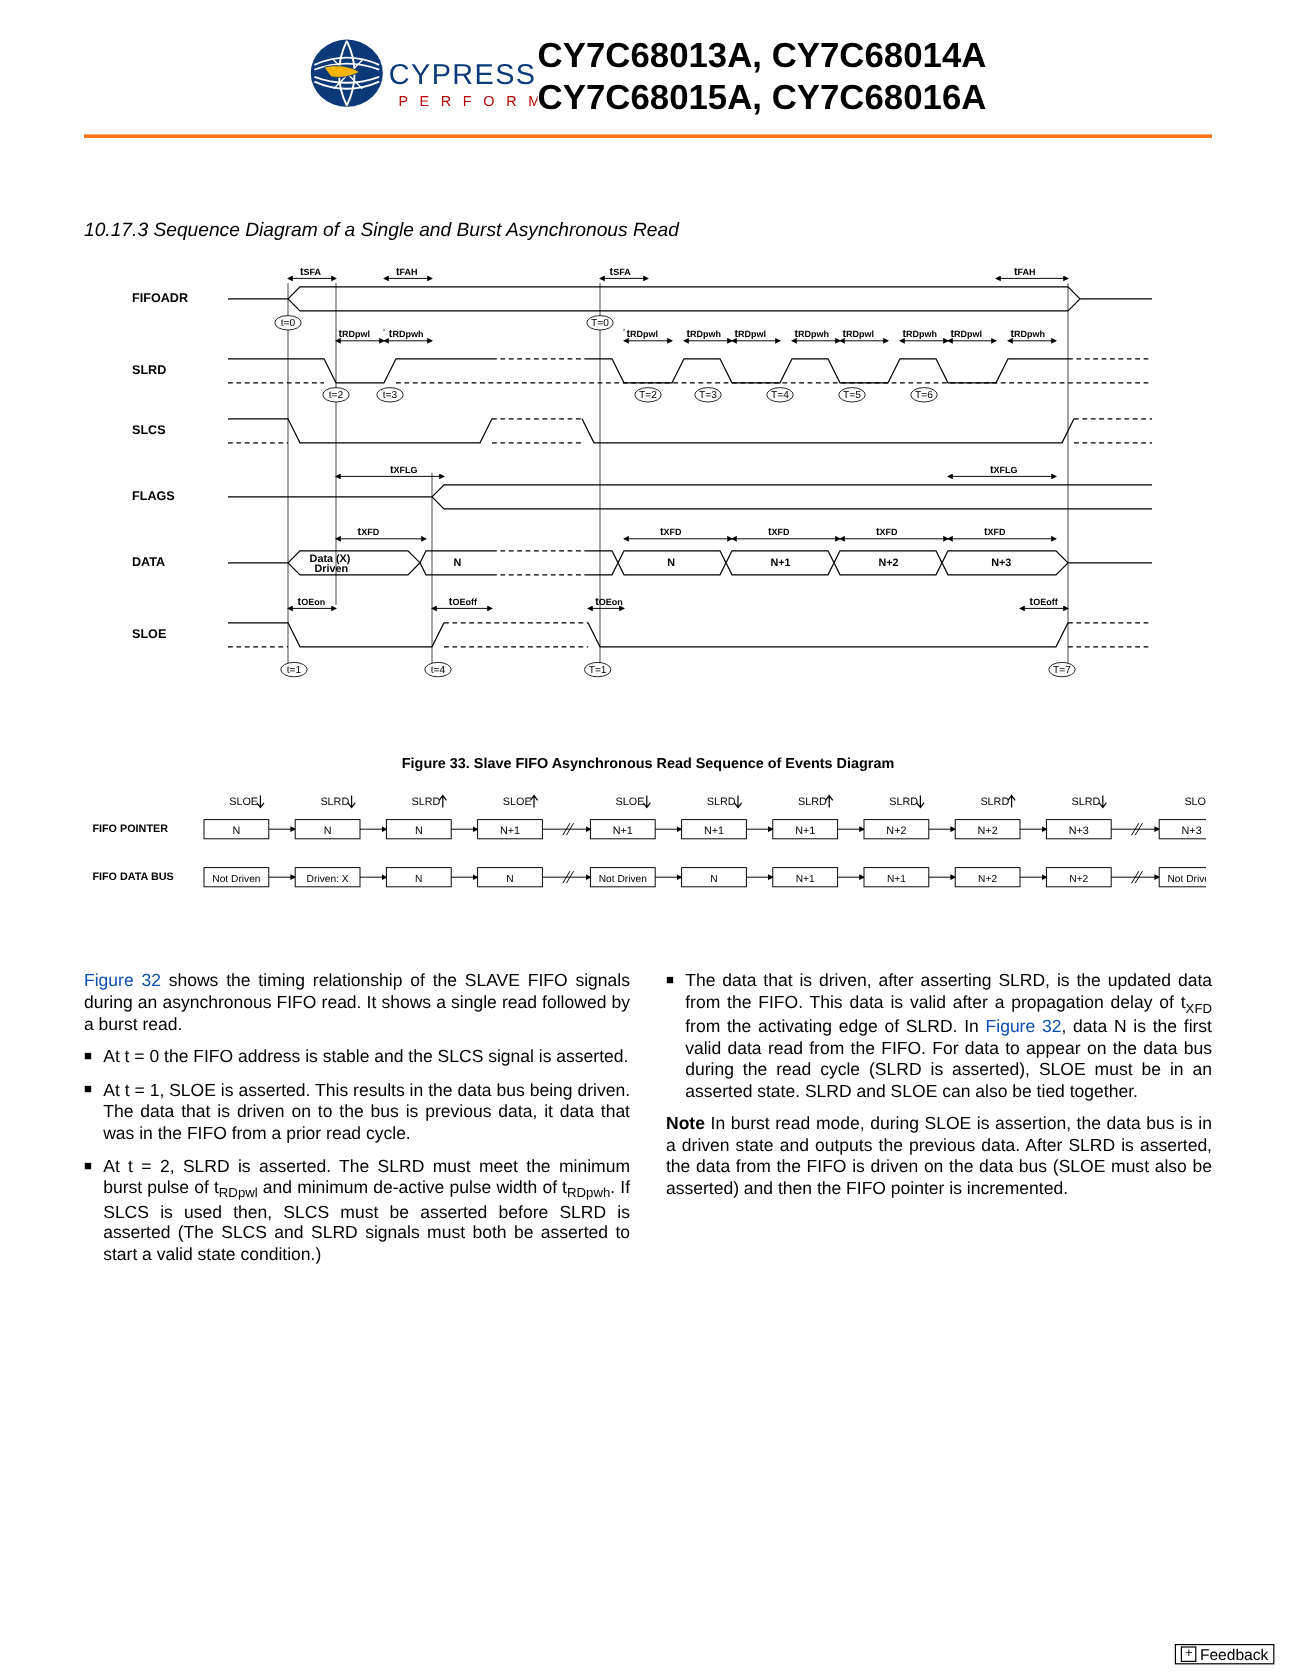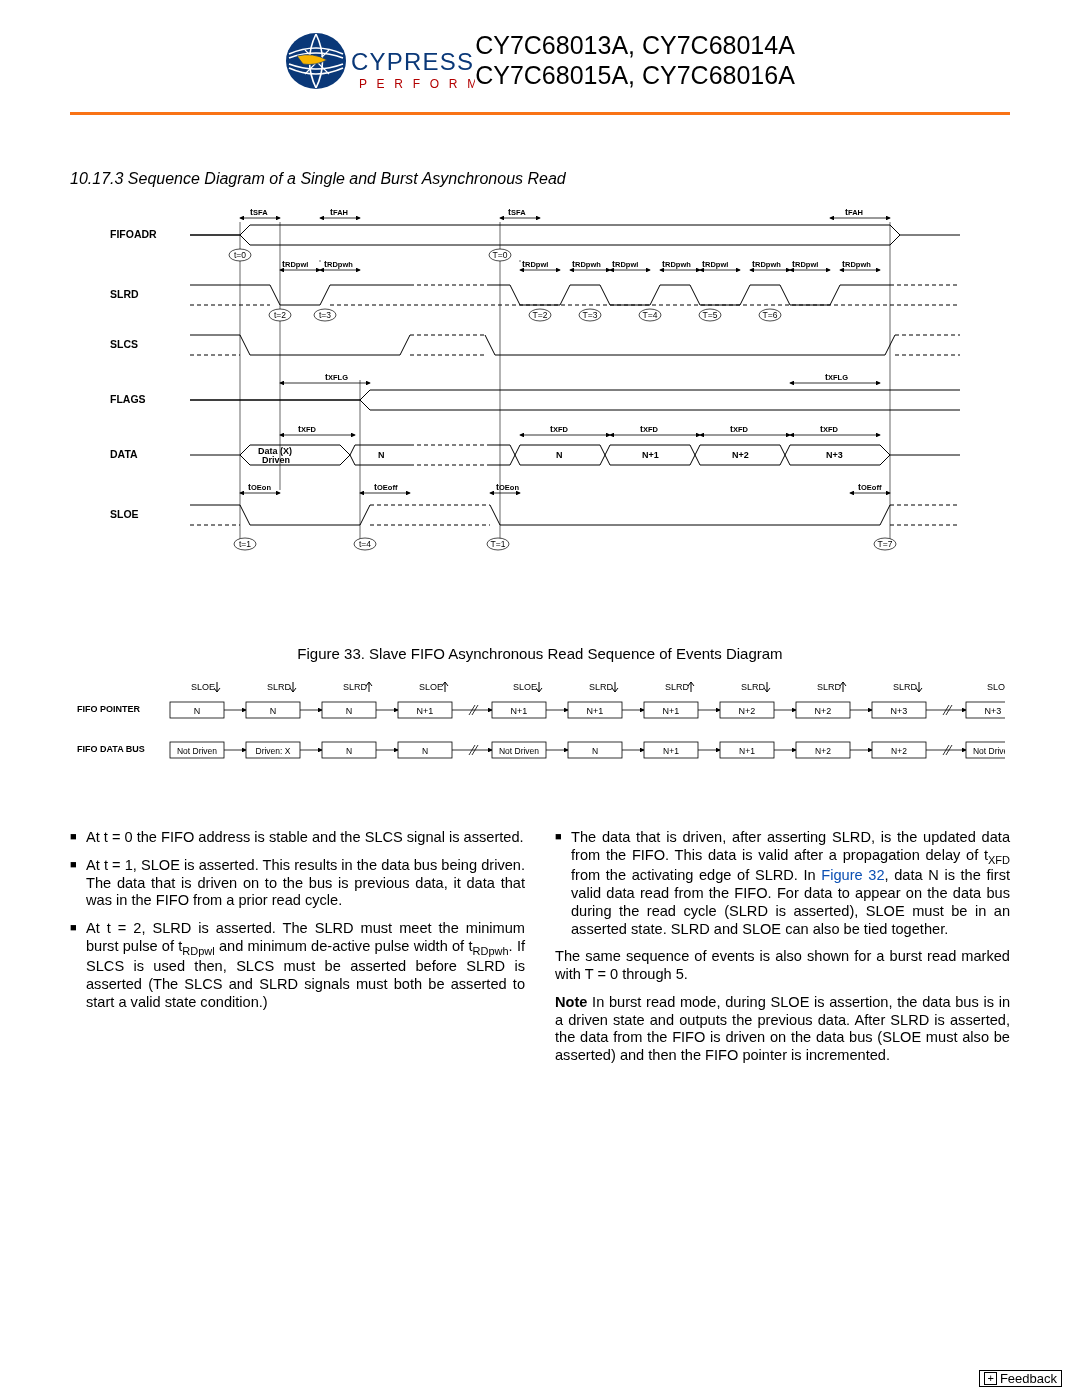--- a/index.html
+++ b/index.html
@@ -23,42 +23,42 @@
     border-bottom: 3px solid #f97316;
     padding-bottom: 4px;
   }
   .logo-block {
     display: flex;
     align-items: flex-start;
   }
   .logo-svg { display:block; }
   .header-titles {
     text-align: right;
-    font-size: 25px;
-    font-weight: normal;
+    font-size: 29px;
+    font-weight: bold;
     line-height: 1.2;
   }
   .section-heading {
-    margin-top: 55px;
+    margin-top: 69px;
     font-style: italic;
     font-size: 16px;
   }
   .fig-caption {
     text-align: center;
     font-weight: bold;
     font-size: 15px;
     margin-top: 8px;
   }
   sup { font-size: 11px; }
   .timing-svg, .events-svg { display:block; margin: 12px auto 0 auto; }
   .fig-caption2 {
     text-align: center;
-    font-weight: normal;
-    font-size: 15px;
-    margin-top: 70px;
+    font-weight: bold;
+    font-size: 12px;
+    margin-top: 40px;
   }
   .columns {
     display: flex;
     gap: 30px;
     margin-top: 65px;
     font-size: 14.6px;
     line-height: 1.22;
   }
   .col { flex:1; text-align: justify; }
   .col p { margin: 0 0 10px 0; }
@@ -384,35 +384,35 @@
         <path d="M768,18 L768,8 M765,12 L768,8 L771,12" stroke="#000" stroke-width="1" fill="none"></path>
         <text x="818" y="16" font-size="9" font-family="Arial">SLRD</text>
         <path d="M844,8 L844,18 M841,14 L844,18 L847,14" stroke="#000" stroke-width="1" fill="none"></path>
         <text x="912" y="16" font-size="9" font-family="Arial">SLOE</text>
         <path d="M938,18 L938,8 M935,12 L938,8 L941,12" stroke="#000" stroke-width="1" fill="none"></path>
       </g>
   </svg>
 
   <div class="columns">
     <div class="col">
+      <p><span class="link">Figure 32</span><span> shows the timing relationship of the SLAVE FIFO signals during an asynchronous FIFO read. It shows a single read followed by a burst read.</span></p>
       <ul class="bullets">
         <li>At t = 0 the FIFO address is stable and the SLCS signal is asserted.</li>
         <li>At t = 1, SLOE is asserted. This results in the data bus being driven. The data that is driven on to the bus is previous data, it data that was in the FIFO from a prior read cycle.</li>
         <li>
           <span>At t = 2, SLRD is asserted. The SLRD must meet the minimum burst pulse of t</span><sub>RDpwl</sub><span> and minimum de-active pulse width of t</span><sub>RDpwh</sub><span>. If SLCS is used then, SLCS must be asserted before SLRD is asserted (The SLCS and SLRD signals must both be asserted to start a valid state condition.)</span>
         </li>
       </ul>
     </div>
     <div class="col">
       <ul class="bullets">
         <li>
           <span>The data that is driven, after asserting SLRD, is the updated data from the FIFO. This data is valid after a propagation delay of t</span><sub>XFD</sub><span> from the activating edge of SLRD. In </span><span class="link">Figure 32</span><span>, data N is the first valid data read from the FIFO. For data to appear on the data bus during the read cycle (SLRD is asserted), SLOE must be in an asserted state. SLRD and SLOE can also be tied together.</span>
         </li>
       </ul>
-      <p>The same sequence of events is also shown for a burst read marked with T = 0 through 5.</p>
       <p><b>Note</b><span> In burst read mode, during SLOE is assertion, the data bus is in a driven state and outputs the previous data. After SLRD is asserted, the data from the FIFO is driven on the data bus (SLOE must also be asserted) and then the FIFO pointer is incremented.</span></p>
     </div>
   </div>
 
 
   <div class="feedback">
     <span class="feedback-plus">+</span>
     <span>Feedback</span>
   </div>
 

